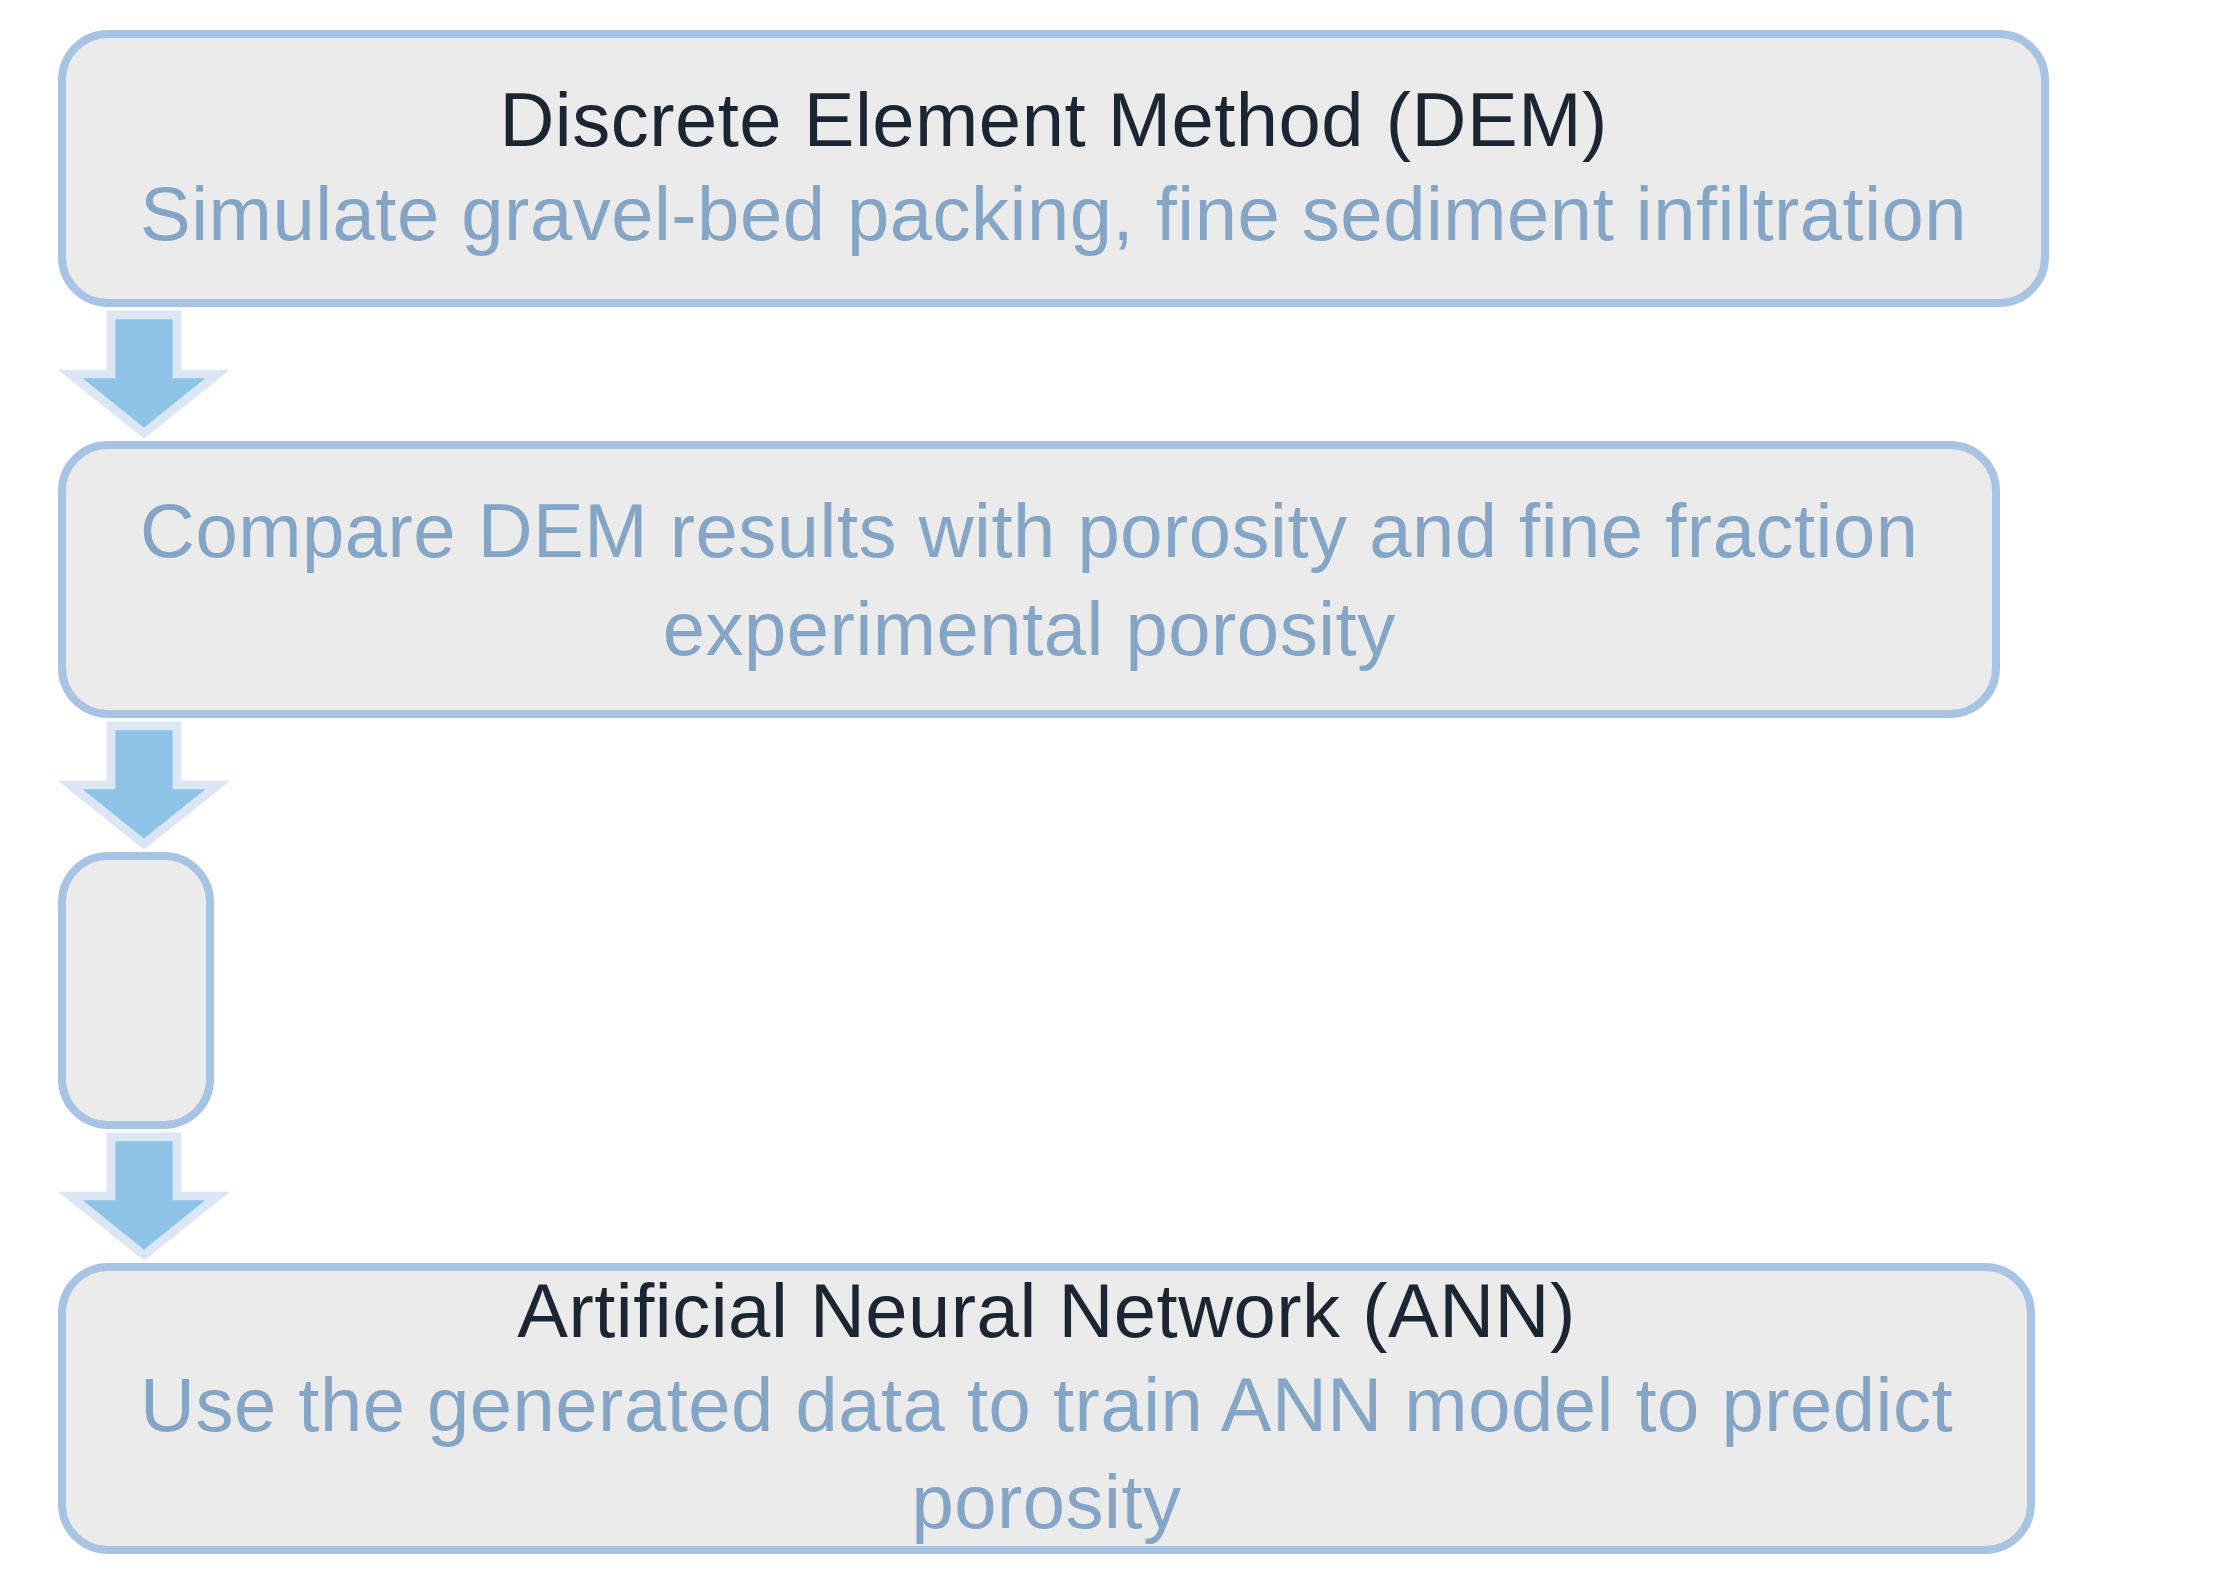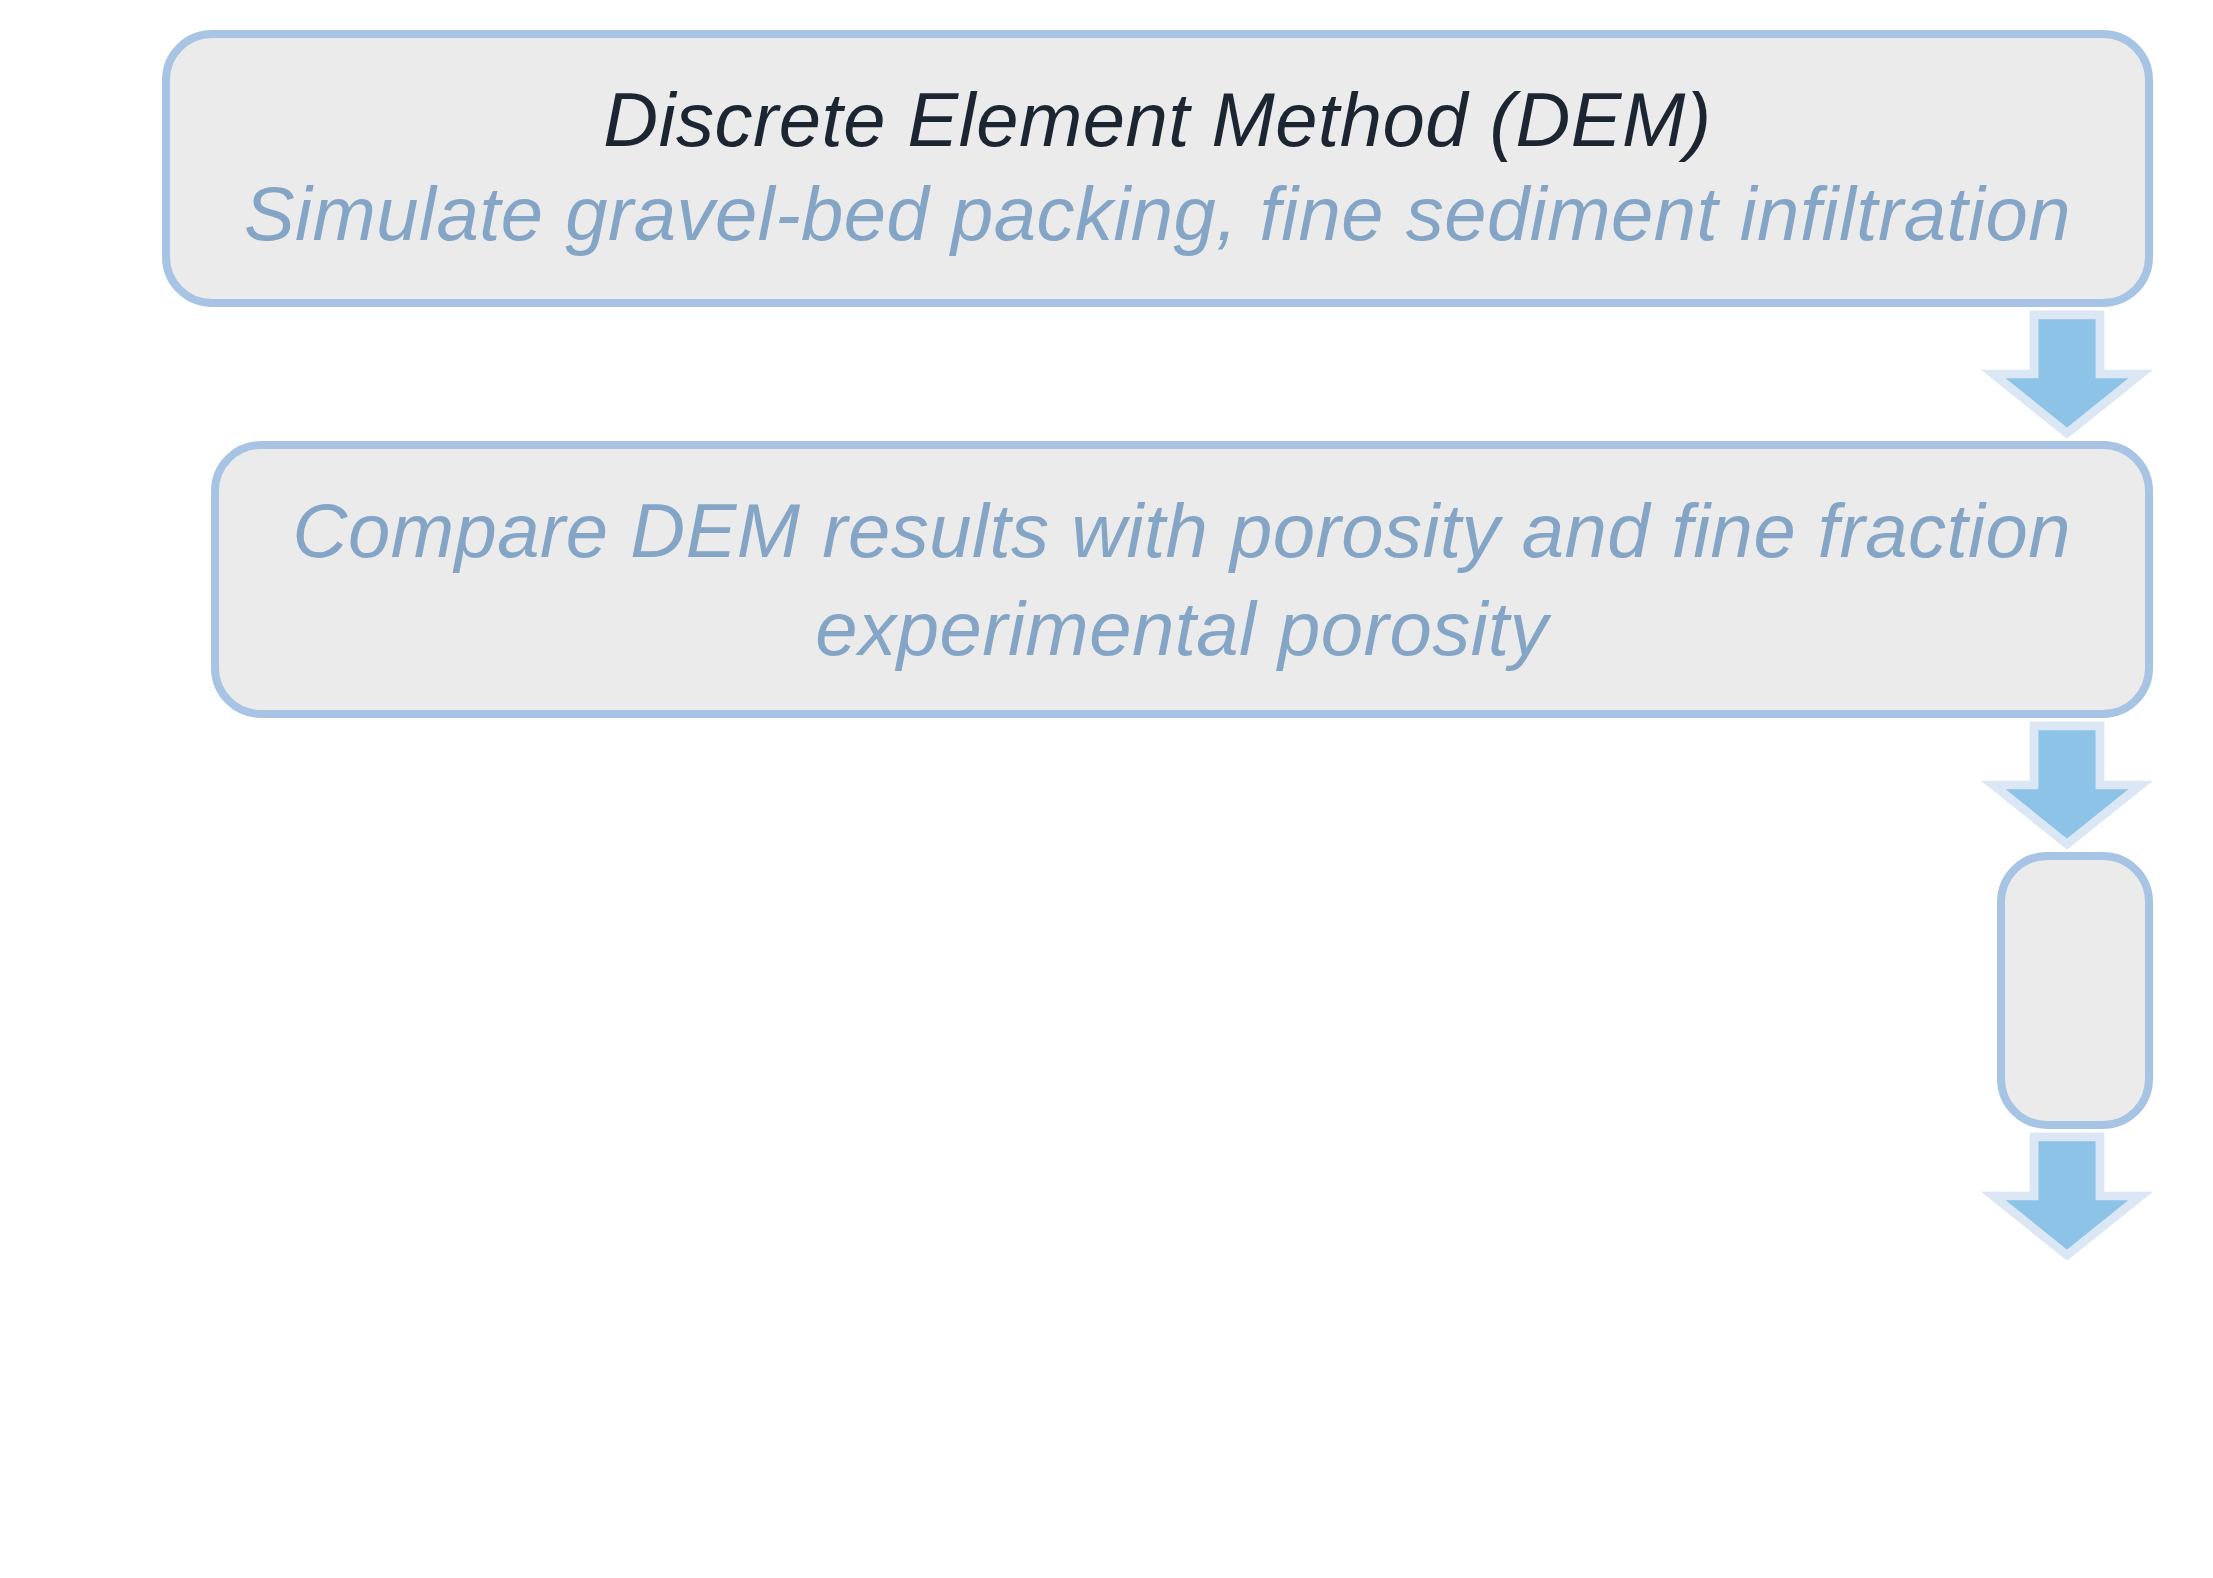--- a/index.html
+++ b/index.html
@@ -16,25 +16,24 @@
   body{
     width:2213px;
     height:1578px;
     background:var(--page-bg);
     font-family:"Liberation Sans", sans-serif;
     overflow:hidden;
   }
   .flow{
     width:100%;
     height:100%;
-    padding:30px 60px 24px 58px;
+    padding:30px 76px 24px 58px;
     display:flex;
     flex-direction:column;
-    align-items:flex-end;
-    font-style:italic;
+    align-items:flex-start;
   }
   .step-box{
     min-height:277px;
     background:var(--box-fill);
     border:8px solid var(--box-border);
     border-radius:50px;
     display:flex;
     flex-direction:column;
     justify-content:center;
     align-items:center;
@@ -106,14 +105,19 @@
 
   <section class="step-box">
   </section>
 
   <div class="arrow-zone">
     <svg viewBox="0 0 172 132" aria-hidden="true">
       <polygon points="52,5 120,5 120,66 162,66 86,127 10,66 52,66"></polygon>
     </svg>
   </div>
 
+  <section class="step-box">
+    <h2 class="step-title">Artificial Neural Network (ANN)</h2>
+    <p class="step-desc">Use the generated data to train ANN model to predict</p>
+    <p class="step-desc">porosity</p>
+  </section>
 
 </div>
 
 </body></html>

